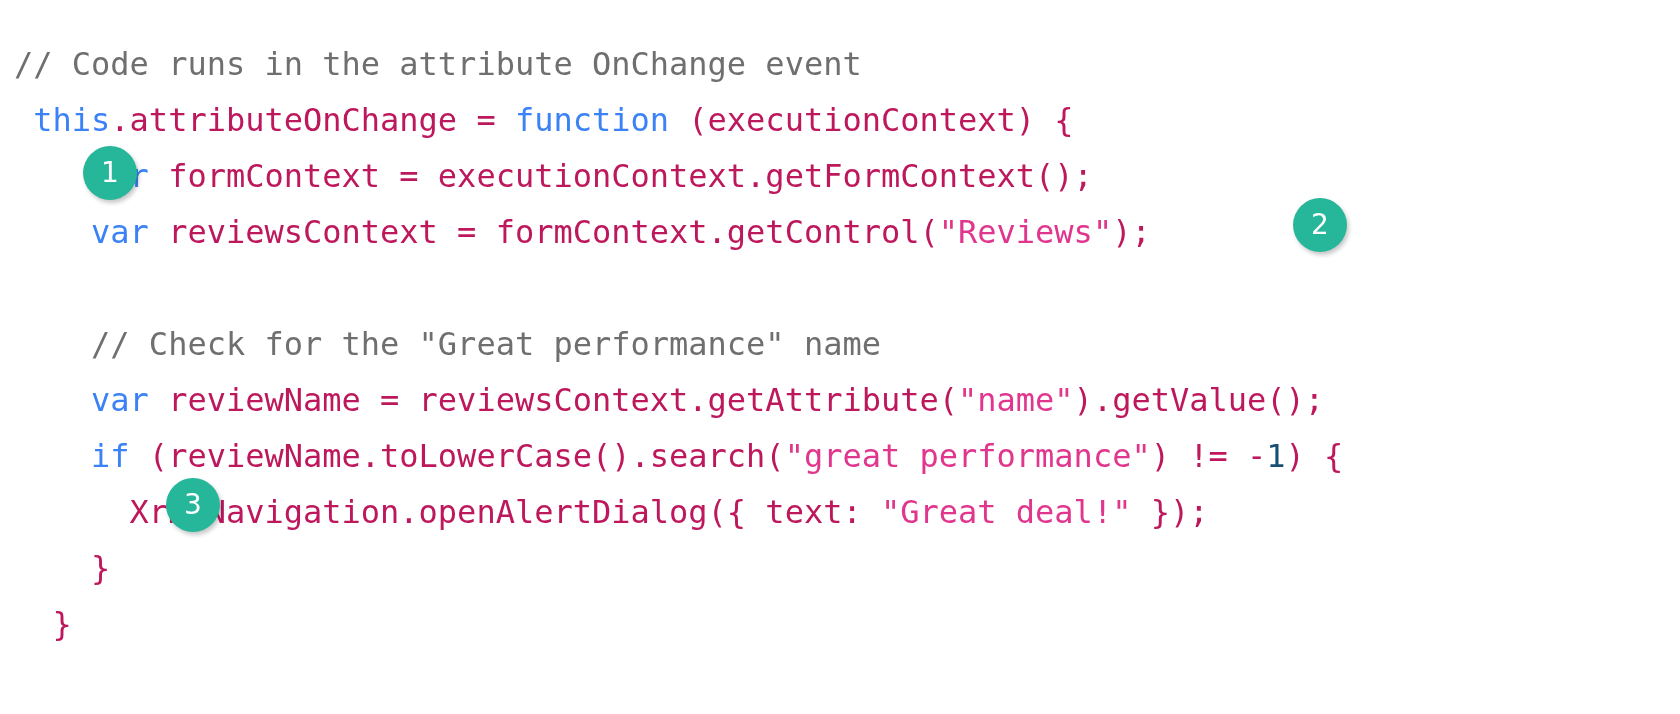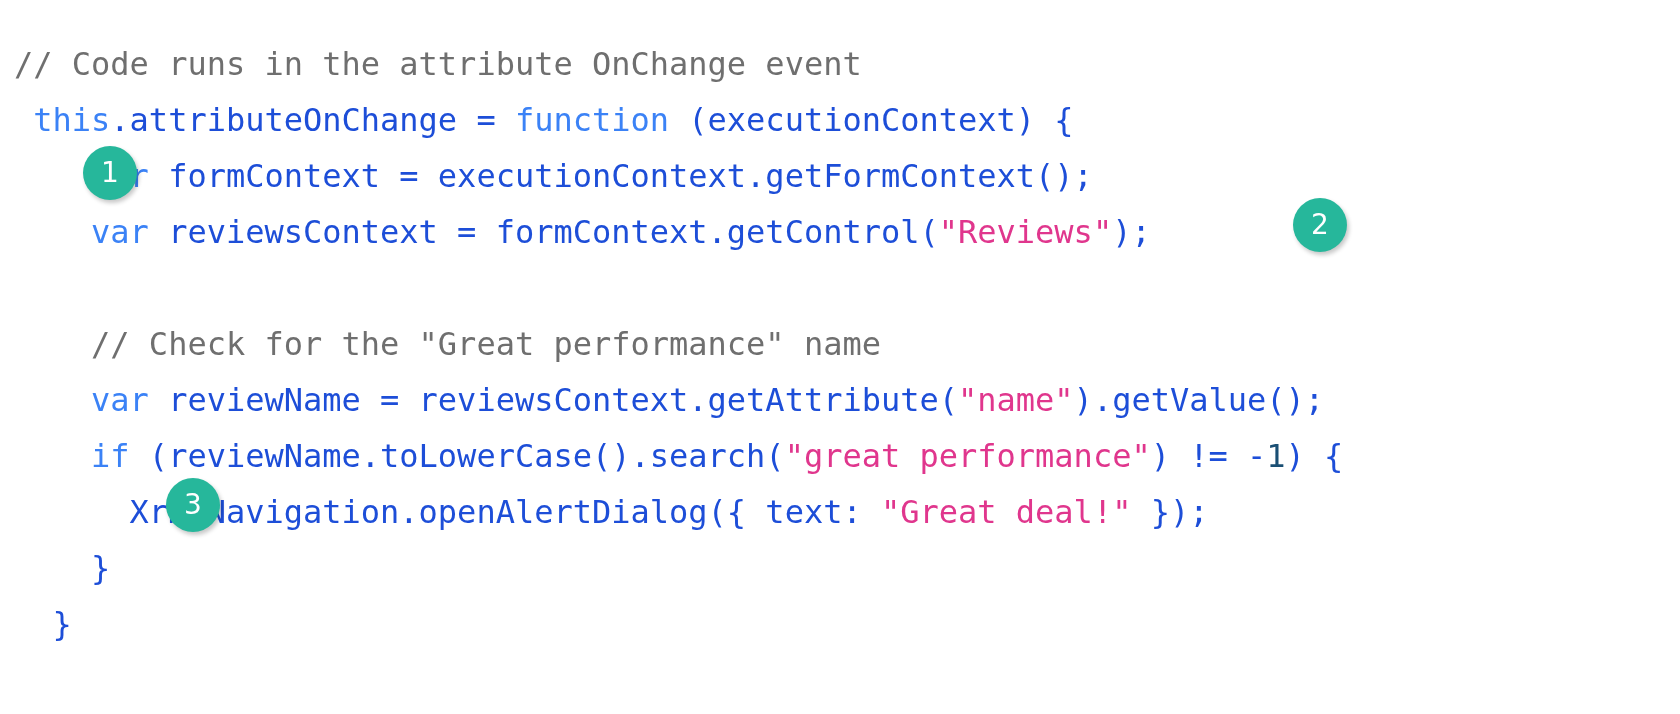--- a/index.html
+++ b/index.html
@@ -39,21 +39,21 @@
     color: #1a1a1a;
   }
   .code-line .ln-text {
     display: inline-block;
   }
   
   .tok-comment { color: #6f6f6f; }
   .tok-keyword { color: #3b82f6; }
   .tok-string  { color: #e0368d; }
   .tok-number  { color: #1a4f74; }
-  .tok-plain   { color: #1d4ed8; }
+  .tok-plain   { color: #be185d; }
 
   
   .badge {
     position: absolute;
     width: 54px;
     height: 54px;
     border-radius: 50%;
     background: #26b79b;
     color: #ffffff;
     font-family: "DejaVu Sans", "Liberation Sans", sans-serif;

